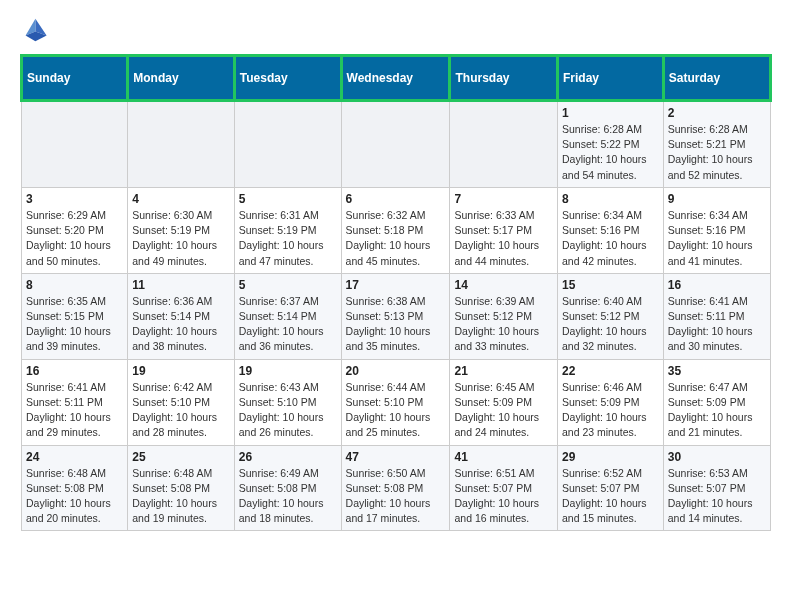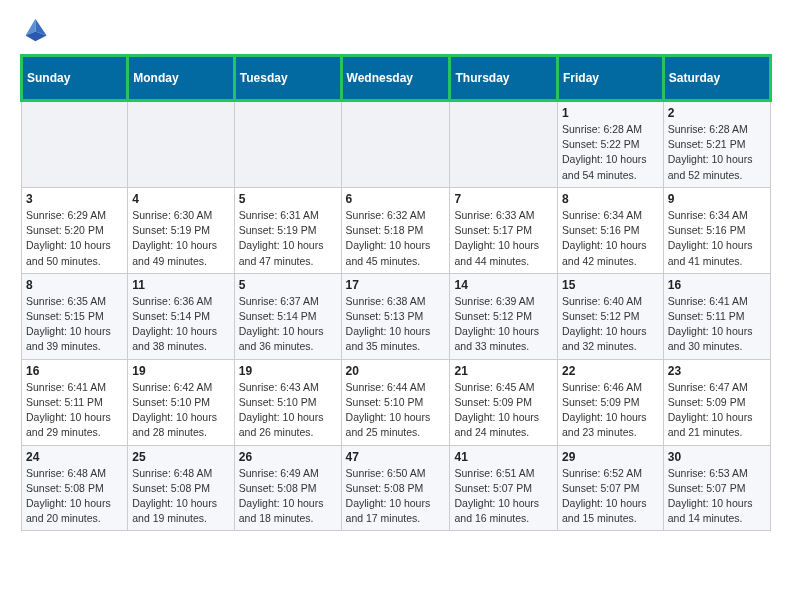--- a/index.html
+++ b/index.html
@@ -224,21 +224,21 @@
           </td>
           <td>
             <span class="day-number">21</span>
             <div class="day-info">Sunrise: 6:45 AM<br>Sunset: 5:09 PM<br>Daylight: 10 hours<br>and 24 minutes.</div>
           </td>
           <td>
             <span class="day-number">22</span>
             <div class="day-info">Sunrise: 6:46 AM<br>Sunset: 5:09 PM<br>Daylight: 10 hours<br>and 23 minutes.</div>
           </td>
           <td>
-            <span class="day-number">23</span>
+            <span class="day-number">35</span>
             <div class="day-info">Sunrise: 6:47 AM<br>Sunset: 5:09 PM<br>Daylight: 10 hours<br>and 21 minutes.</div>
           </td>
         </tr>
         <tr>
           <td>
             <span class="day-number">24</span>
             <div class="day-info">Sunrise: 6:48 AM<br>Sunset: 5:08 PM<br>Daylight: 10 hours<br>and 20 minutes.</div>
           </td>
           <td>
             <span class="day-number">25</span>

